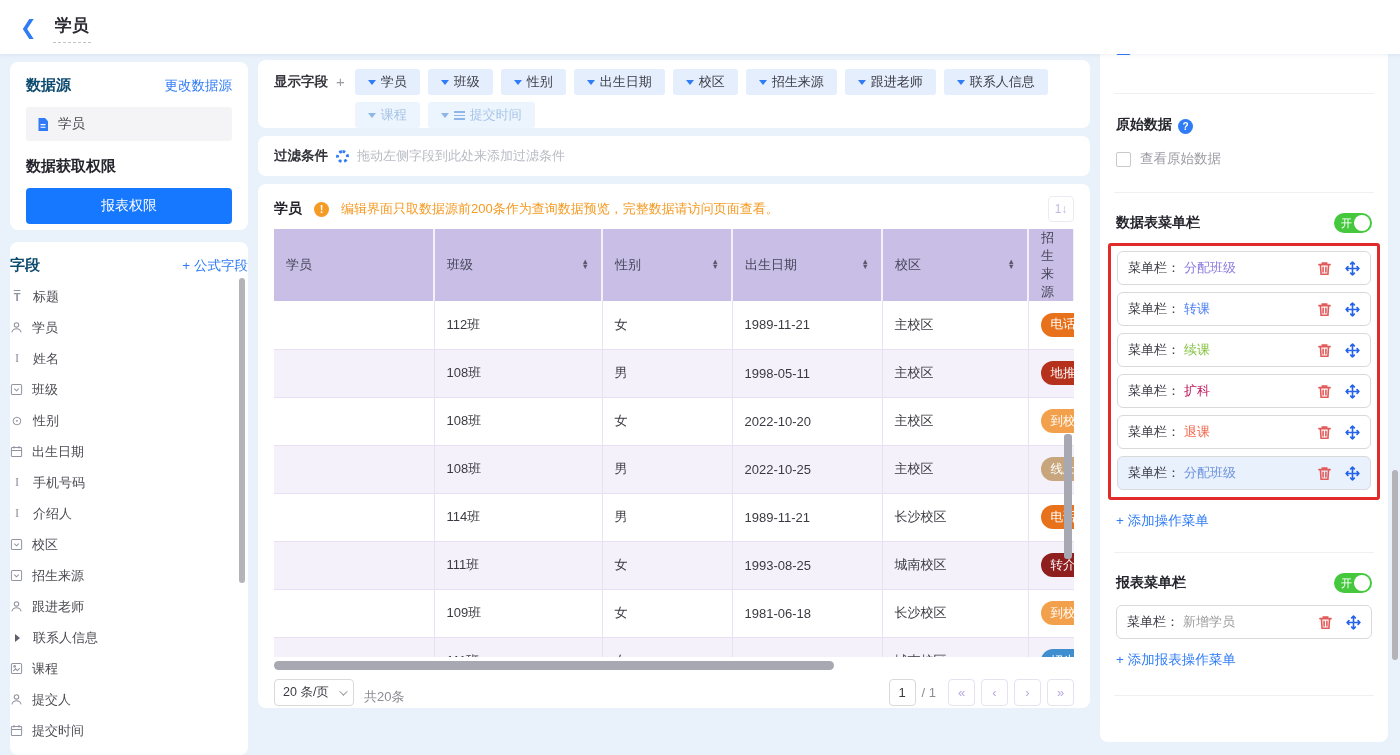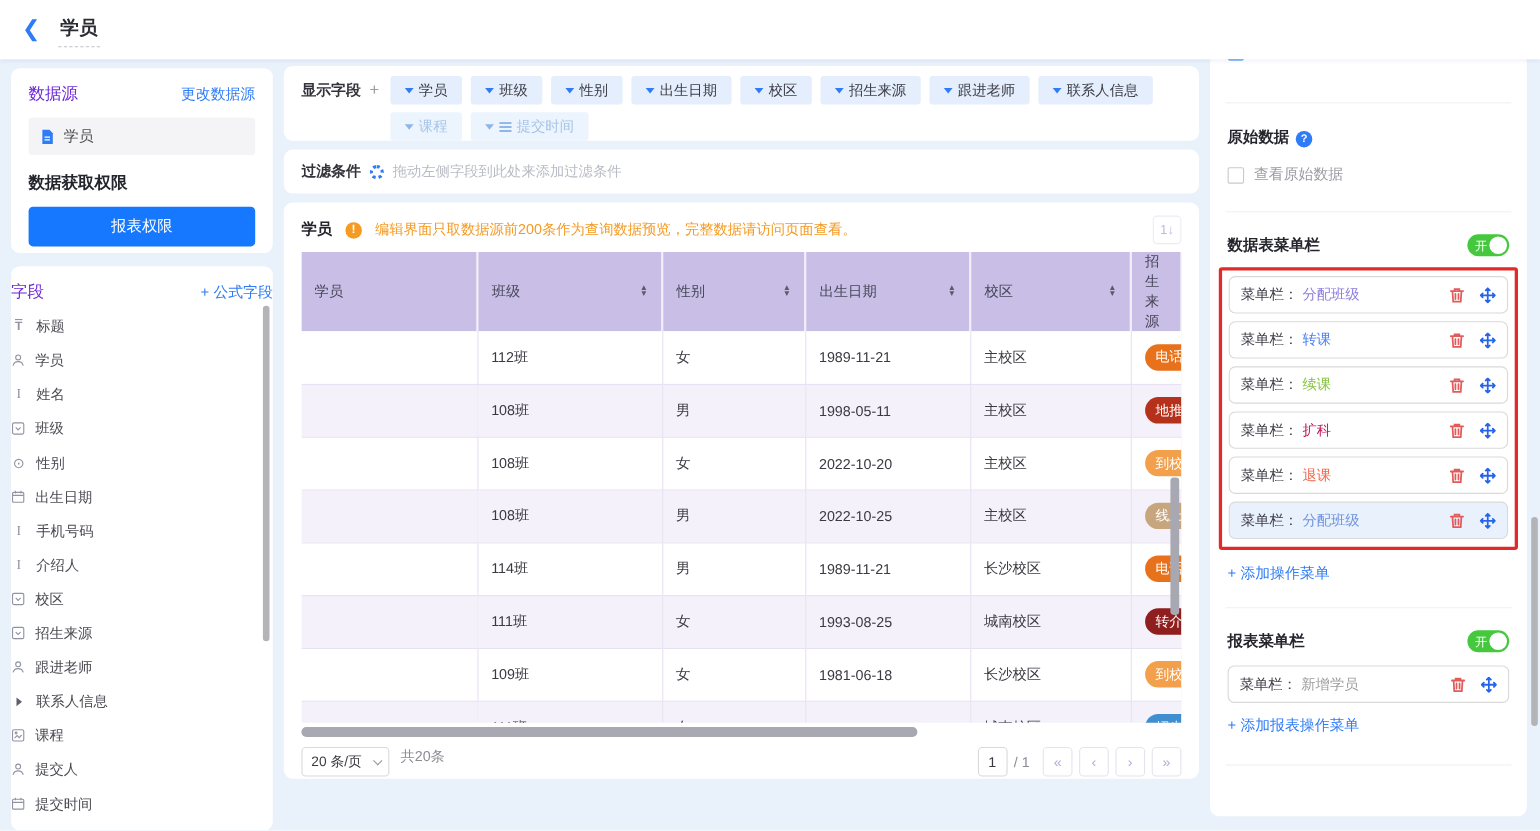--- a/index.html
+++ b/index.html
@@ -11,21 +11,21 @@
             box-shadow:0 1px 4px rgba(30,60,120,.08); display:flex; align-items:center; padding:0 20px; z-index:5; }
   .back-btn { color:#2f7cf6; font-size:20px; font-weight:bold; cursor:pointer; margin-right:16px; line-height:1; }
   .page-title { font-size:17px; color:#2b2b33; font-weight:bold; border-bottom:1px dashed #c2c2c8; padding:2px 2px 5px; }
   .save-btn { position:absolute; right:10px; top:11px; width:82px; height:32px; background:#1677ff; color:#fff;
               font-size:14px; border:none; border-radius:4px; display:flex; align-items:center; justify-content:center; }
 
   .card { position:absolute; background:#fff; border-radius:8px; }
 
   
   .ds-card { left:10px; top:62px; width:238px; height:168px; padding:14px 16px; }
-  .panel-title { font-size:15px; font-weight:normal; color:#6d28d9; }
+  .panel-title { font-size:15px; font-weight:bold; color:#0c4a6e; }
   .row-between { display:flex; align-items:center; justify-content:space-between; }
   .link { color:#2f7cf6; font-size:13.5px; cursor:pointer; }
   .ds-item { margin-top:12px; height:34px; background:#f4f4f6; border-radius:3px; display:flex; align-items:center;
              gap:8px; padding:0 10px; font-size:13.5px; color:#4a4a52; }
   .perm-title { margin-top:16px; font-size:15px; font-weight:bold; color:#24242c; }
   .perm-btn { margin-top:12px; width:100%; height:36px; background:#1677ff; color:#fff; border:none; border-radius:4px; font-size:14px; }
 
   .fields-card { left:10px; top:242px; width:238px; height:513px; padding:14px 0; overflow:hidden; }
   .field-list { margin-top:6px; }
   .field-item { display:flex; align-items:center; gap:9px; height:31px; font-size:13px; color:#4a4a52; cursor:grab; }
@@ -69,21 +69,21 @@
   table.preview th .th-inner { display:flex; align-items:center; justify-content:space-between; }
   .sorter { display:flex; flex-direction:column; line-height:.62; font-size:7.5px; color:#5a5a6e; }
   table.preview td { height:48px; padding:0 12px; font-size:13px; color:#3a3a42; border-right:1px solid #e7e1f3;
                      border-bottom:1px solid #e7e1f3; overflow:hidden; white-space:nowrap; }
   table.preview tr:nth-child(even) td { background:#f4f1fa; }
   .badge { display:inline-flex; align-items:center; min-width:62px; height:24px; padding:0 10px; border-radius:13px;
            color:#fff; font-size:12.5px; }
   .tbl-vscroll { right:2px; top:205px; width:8px; height:125px; background:#a8a8b2; }
   .hscroll-track { margin-top:4px; height:9px; border-radius:5px; position:relative; }
   .hscroll-thumb { position:absolute; left:0; top:0; width:560px; height:9px; border-radius:5px; background:#a8a8b2; }
-  .pager { display:flex; align-items:flex-start; margin-top:9px; gap:10px; }
+  .pager { display:flex; align-items:flex-end; margin-top:9px; gap:10px; }
   .size-select { width:80px; height:27px; border:1px solid #d9d9d9; border-radius:4px; display:flex; align-items:center;
                  justify-content:space-between; padding:0 8px; font-size:12.5px; color:#3a3a42; background:#fff; }
   .chev-down { width:6px; height:6px; border-right:1.4px solid #999; border-bottom:1.4px solid #999; transform:rotate(45deg) translateY(-2px); }
   .total-txt { color:#8c8c94; font-size:13px; }
   .pager-right { margin-left:auto; display:flex; align-items:center; gap:6px; }
   .page-box { width:27px; height:27px; border:1px solid #d9d9d9; border-radius:4px; display:flex; align-items:center;
               justify-content:center; font-size:13px; color:#3a3a42; background:#fff; }
   .page-of { color:#8c8c94; font-size:13px; margin-right:6px; }
   .nav-btn { width:27px; height:27px; border:1px solid #e6e2f0; border-radius:4px; background:#fff; color:#b9a8de;
              font-size:13px; display:flex; align-items:center; justify-content:center; }

